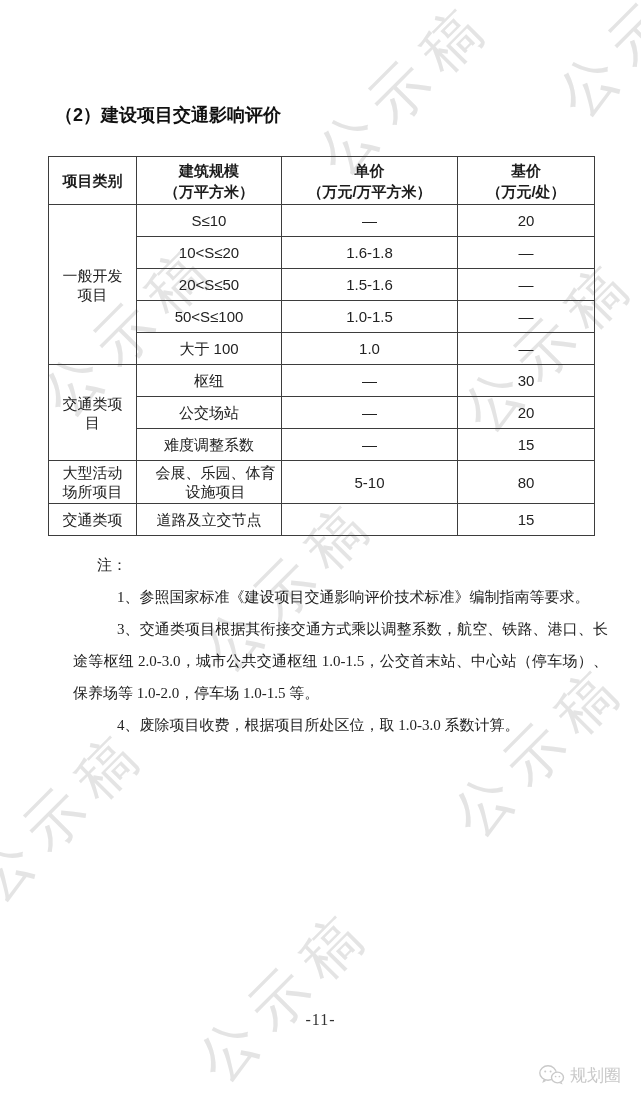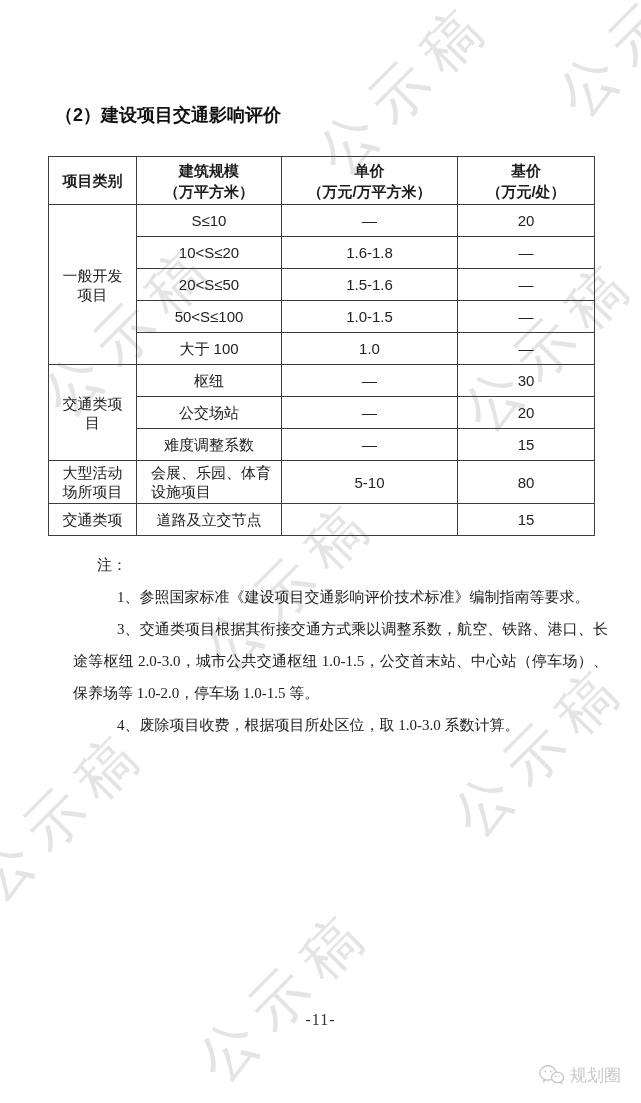--- a/index.html
+++ b/index.html
@@ -39,21 +39,21 @@
     white-space:pre-line;background:transparent;
   }
   table.pricing th{
     height:45px;font-size:15px;font-weight:bold;line-height:21px;color:#1c1c1c;
   }
   table.pricing td{
     height:29px;font-size:15px;line-height:19px;color:#222;
     font-family:Liberation Sans, sans-serif;
   }
   table.pricing td.cat{font-family:"Liberation Sans","DejaVu Sans",sans-serif;}
-  table.pricing td.scale.ml{text-align:left;padding-left:14px;height:40px;margin-top:48px;}
+  table.pricing td.scale.ml{text-align:center;padding-left:14px;height:40px;margin-top:48px;}
   
   .notes{
     margin:13px 33px 0 73px;width:535px;
     font-size:15px;line-height:32px;text-align:justify;color:#222;
   }
   .notes .note-label{text-indent:24px;}
   .notes p{margin:0;text-indent:44px;}
   
   .page-number{
     position:absolute;left:0;right:0;bottom:74px;text-align:center;

